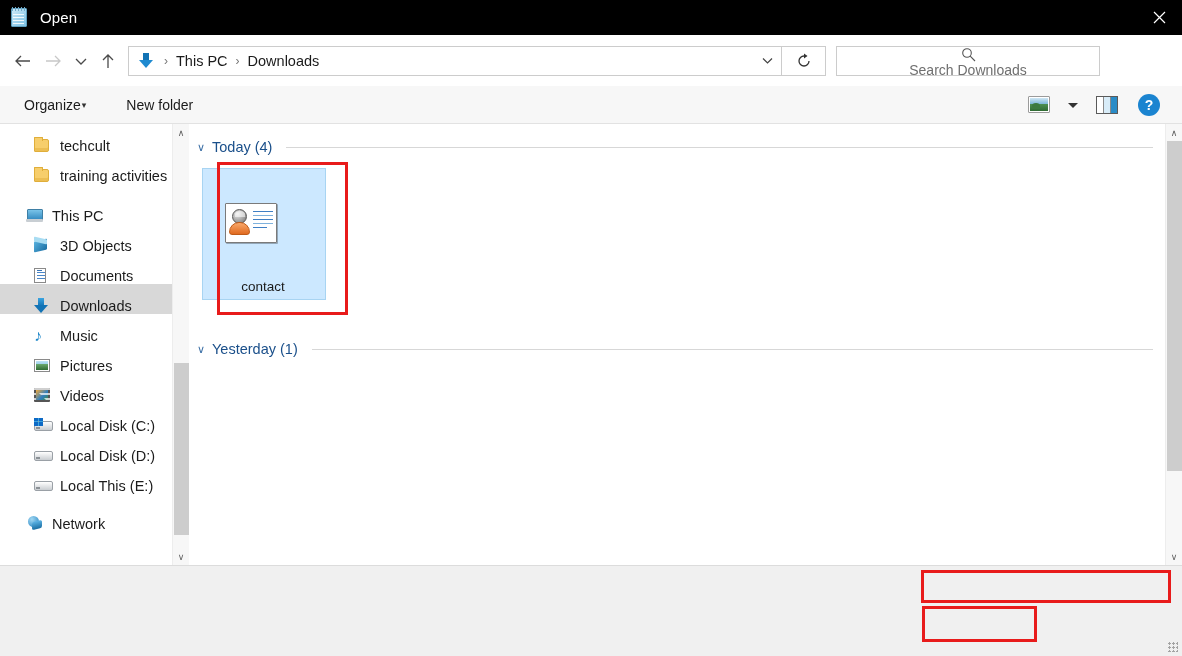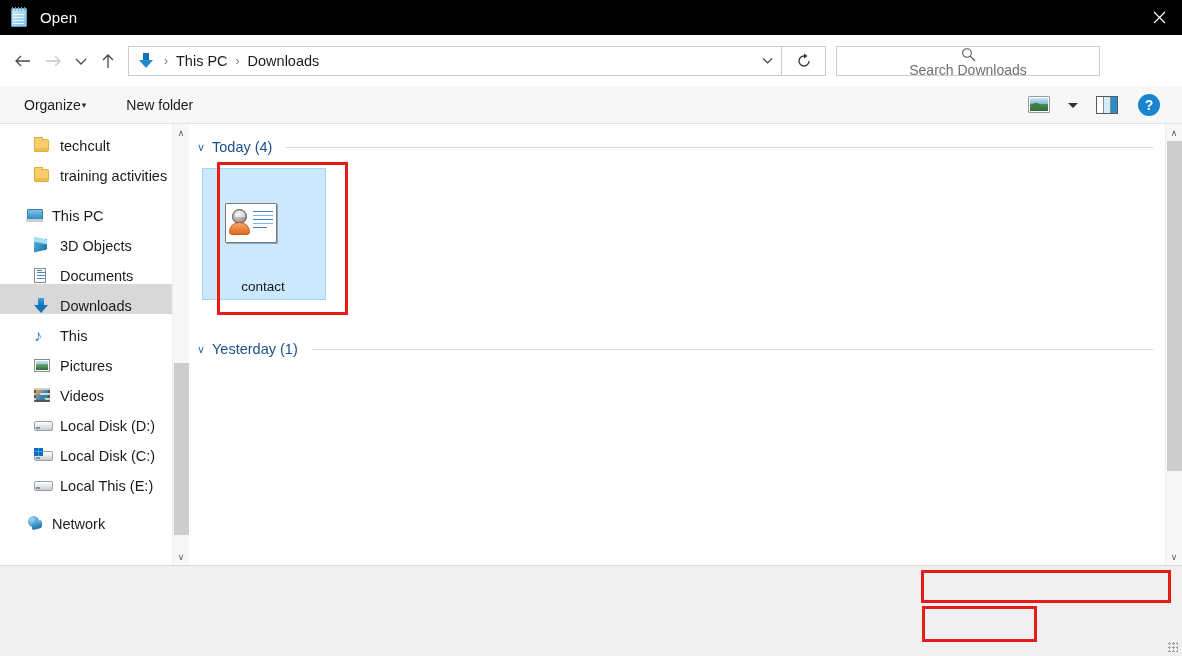--- a/index.html
+++ b/index.html
@@ -418,47 +418,47 @@
       <div class="nav-row indent1 selected">
         <span class="nav-ico">
             <span class="ic-dl"></span>
           </span>
         <span class="nav-label">Downloads</span>
       </div>
       <div class="nav-row indent1">
         <span class="nav-ico">
             <span class="ic-music">♪</span>
           </span>
-        <span class="nav-label">This</span>
+        <span class="nav-label">Music</span>
       </div>
       <div class="nav-row indent1">
         <span class="nav-ico">
             <span class="ic-pic"></span>
           </span>
         <span class="nav-label">Pictures</span>
       </div>
       <div class="nav-row indent1">
         <span class="nav-ico">
             <span class="ic-vid"></span>
           </span>
         <span class="nav-label">Videos</span>
-      </div>
-      <div class="nav-row indent1">
-        <span class="nav-ico">
-            <span class="ic-drive"></span>
-          </span>
-        <span class="nav-label">Local Disk (D:)</span>
       </div>
       <div class="nav-row indent1">
         <span class="nav-ico">
             <span class="ic-drive win">
               <span class="win-flag"></span>
             </span>
           </span>
         <span class="nav-label">Local Disk (C:)</span>
+      </div>
+      <div class="nav-row indent1">
+        <span class="nav-ico">
+            <span class="ic-drive"></span>
+          </span>
+        <span class="nav-label">Local Disk (D:)</span>
       </div>
       <div class="nav-row indent1">
         <span class="nav-ico">
             <span class="ic-drive"></span>
           </span>
         <span class="nav-label">Local This (E:)</span>
       </div>
       <div class="nav-row" style="margin-top:8px">
         <span class="nav-ico">
             <span class="ic-net"></span>

